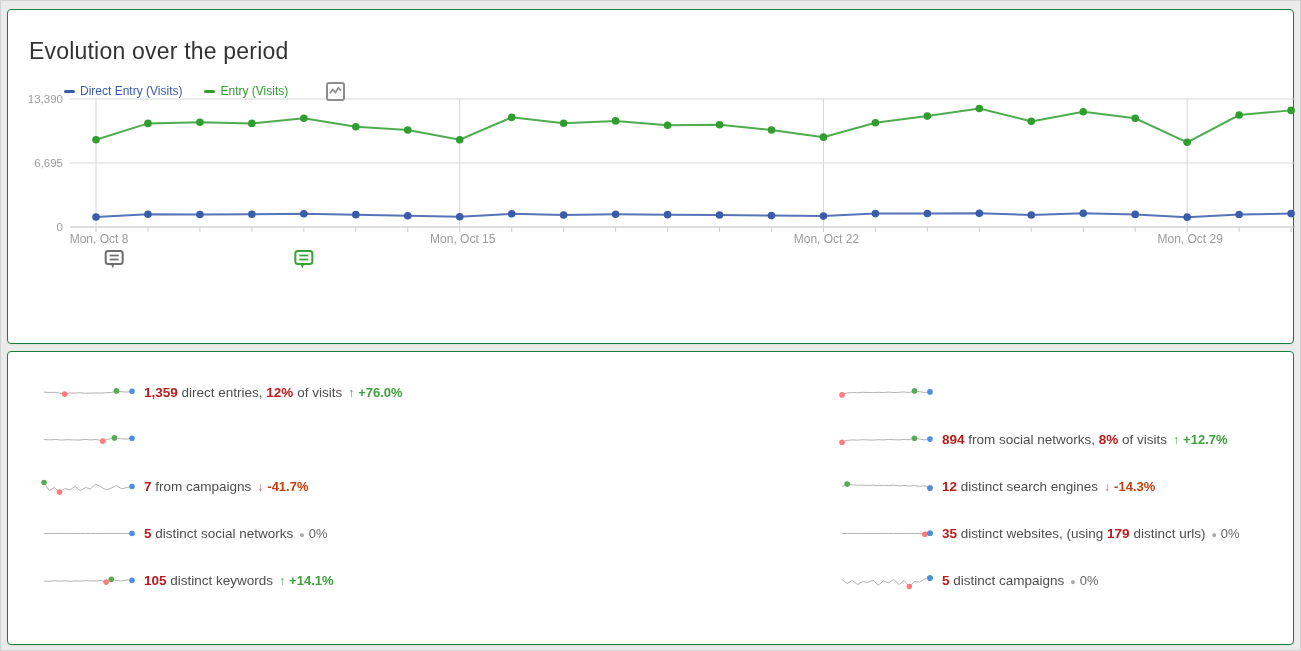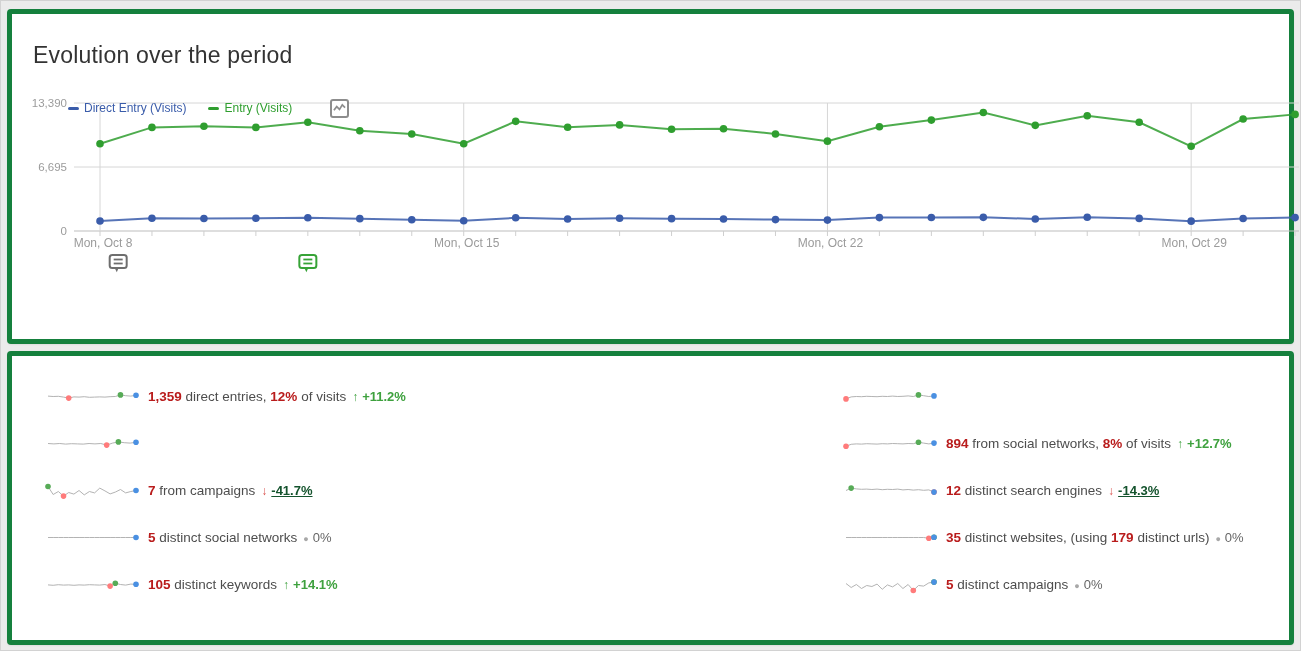--- a/index.html
+++ b/index.html
@@ -9,33 +9,33 @@
     background:#ebebeb;
     overflow:hidden;
   }
   .page {
     width:1301px; height:651px;
     border:1px solid #d2d2d2;
     padding:8px 6px 0 6px;
   }
   .card {
     background:#fff;
-    border:5px solid #15803d;
+    border:1px solid #15803d;
     border-radius:4px;
     box-shadow:0 1px 2px rgba(0,0,0,.06);
   }
   .card-chart { height:335px; margin-bottom:7px; position:relative; }
   .card-summary { height:294px; }
   h2.title {
     font-size:23px; font-weight:400; color:#333;
     margin:28px 0 0 21px; letter-spacing:.2px;
   }
   .chart-wrap { position:relative; margin-top:12px; height:210px; }
   .legend {
-    position:absolute; top:18px; left:56px; z-index:2;
+    position:absolute; top:5px; left:56px; z-index:2;
     display:flex; align-items:center; gap:22px; height:18px;
   }
   .legend-item { display:flex; align-items:center; gap:5px; cursor:pointer; }
   .legend-dash { width:11px; height:3px; border-radius:2px; }
   .legend-label { font-size:12px; }
   .export-btn {
     width:19px; height:19px; margin-left:16px;
     border:2px solid #8d8d8d; border-radius:3px;
     display:flex; align-items:center; justify-content:center;
     background:#fff; cursor:pointer;
@@ -46,21 +46,21 @@
     padding:27px 0 0 33px;
   }
   .s-row { display:flex; align-items:center; height:26px; margin-bottom:21px; }
   .spark { width:96px; height:26px; margin-right:7px; flex:0 0 auto; cursor:pointer; }
   .s-text { font-size:13.5px; color:#4d4d4d; white-space:nowrap; }
   .s-text strong { color:#b91c1c; font-weight:700; }
   .chg { margin-left:6px; white-space:nowrap; }
   .chg .arrow { font-weight:700; font-size:12px; }
   .chg .pct  { font-weight:700; font-size:13px; margin-left:4px; }
   .chg.up .arrow { color:#3ea13e; } .chg.up .pct { color:#3ea13e; }
-  .chg.down .arrow { color:#d9534f; } .chg.down .pct { color:#14532d;text-decoration:underline; }
+  .chg.down .arrow { color:#d9534f; } .chg.down .pct { color:#c2410c; }
   .chg.neutral .arrow { color:#a8a8a8; font-size:9px; } .chg.neutral .pct { color:#666; font-weight:400; }
 </style>
 </head>
 <body>
 
 <div class="page">
 
   <section class="card card-chart">
     <h2 class="title">Evolution over the period</h2>
     <div class="chart-wrap">
@@ -187,21 +187,21 @@
   <section class="card card-summary">
     <div class="cols">
       <div class="col" id="col-left">
           <div class="s-row">
             <svg viewBox="0 0 96 26" class="spark">
               <polyline points="3,13.1 8.176470588235293,13.5 13.352941176470589,13.3 18.529411764705884,14.100000000000001 23.705882352941178,15.1 28.88235294117647,13.9 34.05882352941177,14.100000000000001 39.23529411764706,13.7 44.411764705882355,14.299999999999999 49.58823529411765,14.100000000000001 54.76470588235294,13.9 59.94117647058824,14.100000000000001 65.11764705882354,13.7 70.29411764705883,13.5 75.47058823529412,11.9 80.64705882352942,12.7 85.82352941176471,13.1 91,12.299999999999999" fill="none" stroke="#b3b3b3" stroke-width="1"></polyline>
               <circle cx="75.47058823529412" cy="11.9" r="2.8" fill="#57ab57"></circle>
               <circle cx="23.705882352941178" cy="15.1" r="2.8" fill="#ff7b7b"></circle>
               <circle cx="91" cy="12.299999999999999" r="2.8" fill="#4a90e2"></circle>
             </svg>
-            <span class="s-text"><strong>1,359</strong><span> direct entries, </span><strong>12%</strong><span> of visits</span><span class="chg up"><span class="arrow">↑</span><span class="pct">+11.2%</span></span></span>
+            <span class="s-text"><strong>1,359</strong><span> direct entries, </span><strong>12%</strong><span> of visits</span><span class="chg up"><span class="arrow">↑</span><span class="pct">+76.0%</span></span></span>
           </div>
           <div class="s-row">
             <svg viewBox="0 0 96 26" class="spark">
               <polyline points="3,13.5 8.866666666666667,13.9 14.733333333333333,13.5 20.599999999999998,14.100000000000001 26.466666666666665,13.7 32.33333333333333,13.9 38.199999999999996,14.100000000000001 44.06666666666666,13.5 49.93333333333333,13.9 55.8,13.5 61.666666666666664,15.1 67.53333333333333,13.1 73.39999999999999,11.9 79.26666666666667,12.7 85.13333333333333,13.1 91,12.299999999999999" fill="none" stroke="#b3b3b3" stroke-width="1"></polyline>
               <circle cx="73.39999999999999" cy="11.9" r="2.8" fill="#57ab57"></circle>
               <circle cx="61.666666666666664" cy="15.1" r="2.8" fill="#ff7b7b"></circle>
               <circle cx="91" cy="12.299999999999999" r="2.8" fill="#4a90e2"></circle>
             </svg>
           </div>
           <div class="s-row">

